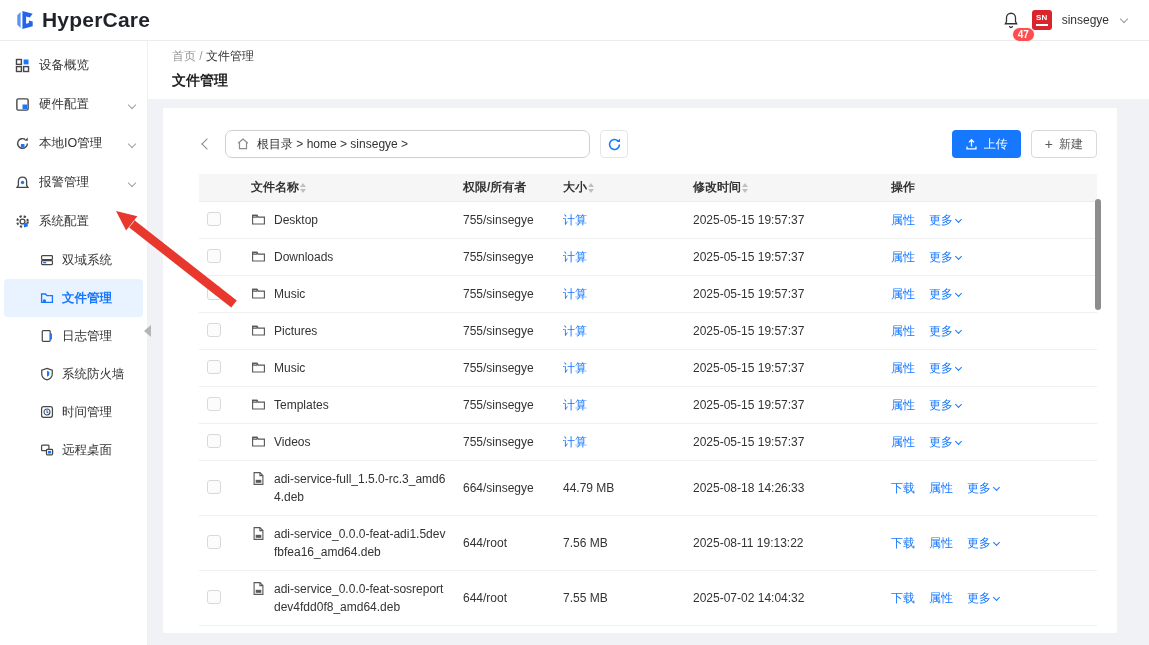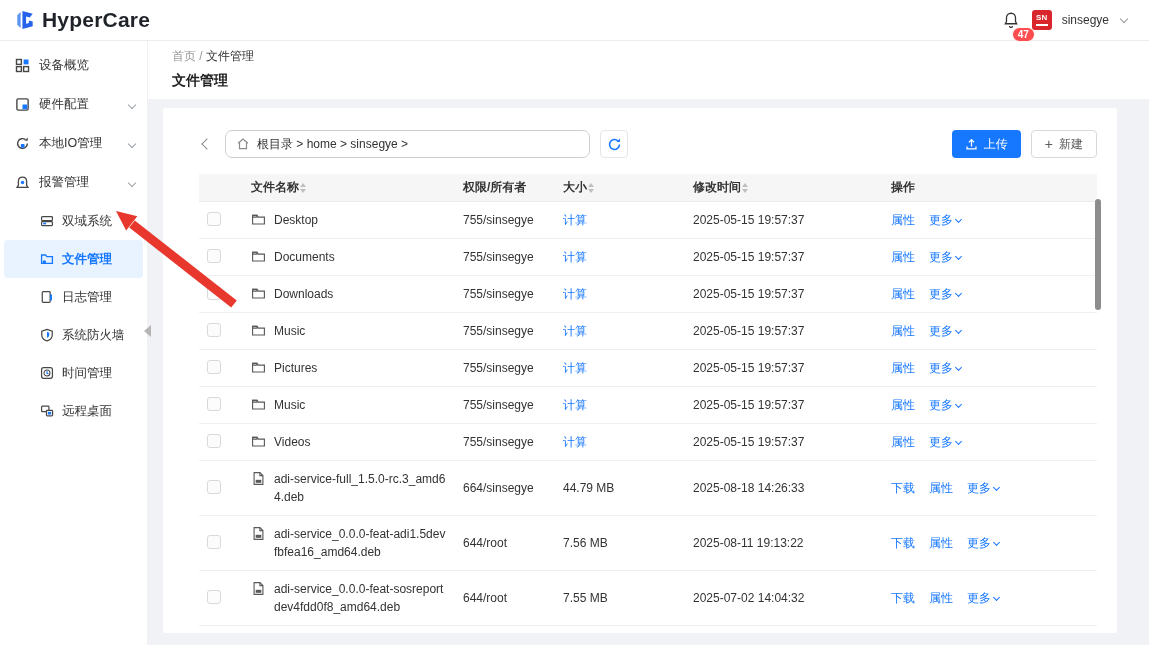--- a/index.html
+++ b/index.html
@@ -143,20 +143,31 @@
   </div>
   <div class="side-item">
     <span style="display:flex;">
       <svg width="15" height="15" viewBox="0 0 16 16">
           <path d="M8 2.2 c-2.8 0-4.4 2-4.4 4.6 V11 L2.2 13.2 h11.6 L12.4 11 V6.8 C12.4 4.2 10.8 2.2 8 2.2 z" fill="none" stroke="#474747" stroke-width="1.4"></path>
           <circle cx="8" cy="8" r="1.8" fill="#1677ff"></circle>
         </svg>
     </span>
     <span>报警管理</span>
     <i class="chev s-chev"></i>
+  </div>
+  <div class="side-item">
+    <span style="display:flex;">
+      <svg width="15" height="15" viewBox="0 0 16 16">
+          <circle cx="8" cy="8" r="5.6" fill="none" stroke="#474747" stroke-width="2.2" stroke-dasharray="2.4 2.1"></circle>
+          <circle cx="8" cy="8" r="2.6" fill="none" stroke="#474747" stroke-width="1.4"></circle>
+          <rect x="9.6" y="9.6" width="4" height="4" rx="0.8" fill="#1677ff"></rect>
+        </svg>
+    </span>
+    <span>系统配置</span>
+    <i class="chev up s-chev"></i>
   </div>
 
   <div class="sub-item">
     <span style="display:flex;">
       <svg width="14" height="14" viewBox="0 0 16 16">
           <rect x="1.8" y="3" width="12.4" height="4.6" rx="1" fill="none" stroke="#474747" stroke-width="1.4"></rect>
           <rect x="1.8" y="8.6" width="12.4" height="4.6" rx="1" fill="none" stroke="#474747" stroke-width="1.4"></rect>
           <rect x="3.6" y="10" width="3.4" height="1.8" fill="#1677ff"></rect>
         </svg>
     </span>
@@ -328,38 +339,20 @@
             <tr>
               <td class="c-check"><span class="checkbox"></span></td>
               <td class="c-name">
                 <div class="name-cell">
                   <span style="display:flex;flex:none;">
                     <svg width="15" height="15" viewBox="0 0 16 16" style="margin-top:1px;">
                       <path d="M1.7 12.8 V3.6 h4.7 l1.4 1.8 h6.5 v7.4 z" fill="none" stroke="#595959" stroke-width="1.2"></path>
                       <path d="M1.7 3.6 h4.7 v1.8 H1.7 z" fill="none" stroke="#595959" stroke-width="1.2"></path>
                     </svg>
                   </span>
-                  <span class="fname">Documents</span>
-                </div>
-              </td>
-              <td class="c-perm">755/sinsegye</td>
-              <td class="c-size"><a class="link">计算</a></td>
-              <td class="c-time">2025-05-15 19:57:37</td>
-              <td class="c-act"><a class="link">属性</a><a class="link">更多<i class="mini-chev"></i></a></td>
-            </tr>
-            <tr>
-              <td class="c-check"><span class="checkbox"></span></td>
-              <td class="c-name">
-                <div class="name-cell">
-                  <span style="display:flex;flex:none;">
-                    <svg width="15" height="15" viewBox="0 0 16 16" style="margin-top:1px;">
-                      <path d="M1.7 12.8 V3.6 h4.7 l1.4 1.8 h6.5 v7.4 z" fill="none" stroke="#595959" stroke-width="1.2"></path>
-                      <path d="M1.7 3.6 h4.7 v1.8 H1.7 z" fill="none" stroke="#595959" stroke-width="1.2"></path>
-                    </svg>
-                  </span>
                   <span class="fname">Downloads</span>
                 </div>
               </td>
               <td class="c-perm">755/sinsegye</td>
               <td class="c-size"><a class="link">计算</a></td>
               <td class="c-time">2025-05-15 19:57:37</td>
               <td class="c-act"><a class="link">属性</a><a class="link">更多<i class="mini-chev"></i></a></td>
             </tr>
             <tr>
               <td class="c-check"><span class="checkbox"></span></td>
@@ -401,20 +394,38 @@
               <td class="c-check"><span class="checkbox"></span></td>
               <td class="c-name">
                 <div class="name-cell">
                   <span style="display:flex;flex:none;">
                     <svg width="15" height="15" viewBox="0 0 16 16" style="margin-top:1px;">
                       <path d="M1.7 12.8 V3.6 h4.7 l1.4 1.8 h6.5 v7.4 z" fill="none" stroke="#595959" stroke-width="1.2"></path>
                       <path d="M1.7 3.6 h4.7 v1.8 H1.7 z" fill="none" stroke="#595959" stroke-width="1.2"></path>
                     </svg>
                   </span>
                   <span class="fname">Music</span>
+                </div>
+              </td>
+              <td class="c-perm">755/sinsegye</td>
+              <td class="c-size"><a class="link">计算</a></td>
+              <td class="c-time">2025-05-15 19:57:37</td>
+              <td class="c-act"><a class="link">属性</a><a class="link">更多<i class="mini-chev"></i></a></td>
+            </tr>
+            <tr>
+              <td class="c-check"><span class="checkbox"></span></td>
+              <td class="c-name">
+                <div class="name-cell">
+                  <span style="display:flex;flex:none;">
+                    <svg width="15" height="15" viewBox="0 0 16 16" style="margin-top:1px;">
+                      <path d="M1.7 12.8 V3.6 h4.7 l1.4 1.8 h6.5 v7.4 z" fill="none" stroke="#595959" stroke-width="1.2"></path>
+                      <path d="M1.7 3.6 h4.7 v1.8 H1.7 z" fill="none" stroke="#595959" stroke-width="1.2"></path>
+                    </svg>
+                  </span>
+                  <span class="fname">Templates</span>
                 </div>
               </td>
               <td class="c-perm">755/sinsegye</td>
               <td class="c-size"><a class="link">计算</a></td>
               <td class="c-time">2025-05-15 19:57:37</td>
               <td class="c-act"><a class="link">属性</a><a class="link">更多<i class="mini-chev"></i></a></td>
             </tr>
             <tr>
               <td class="c-check"><span class="checkbox"></span></td>
               <td class="c-name">

